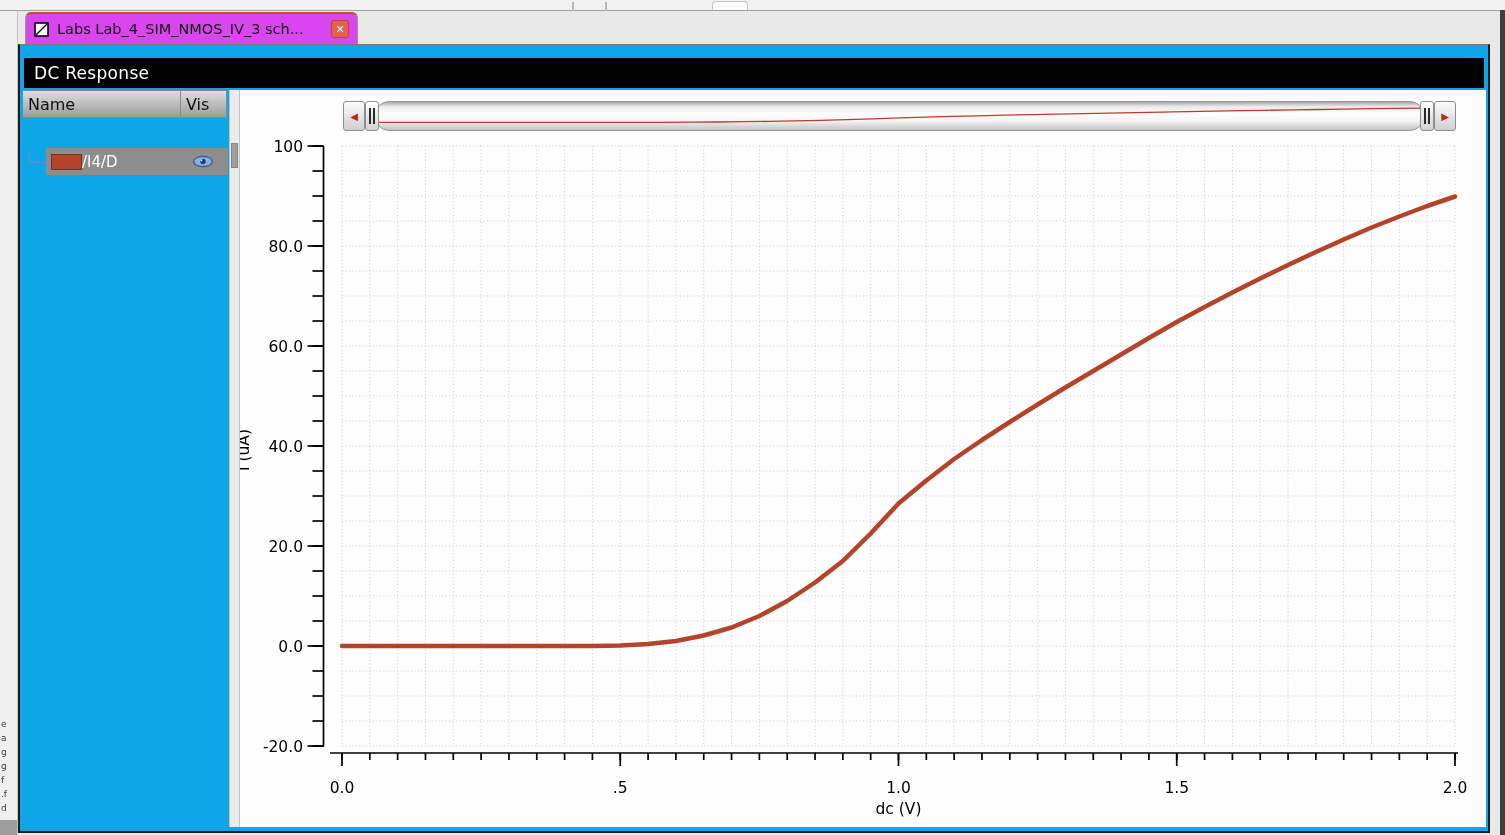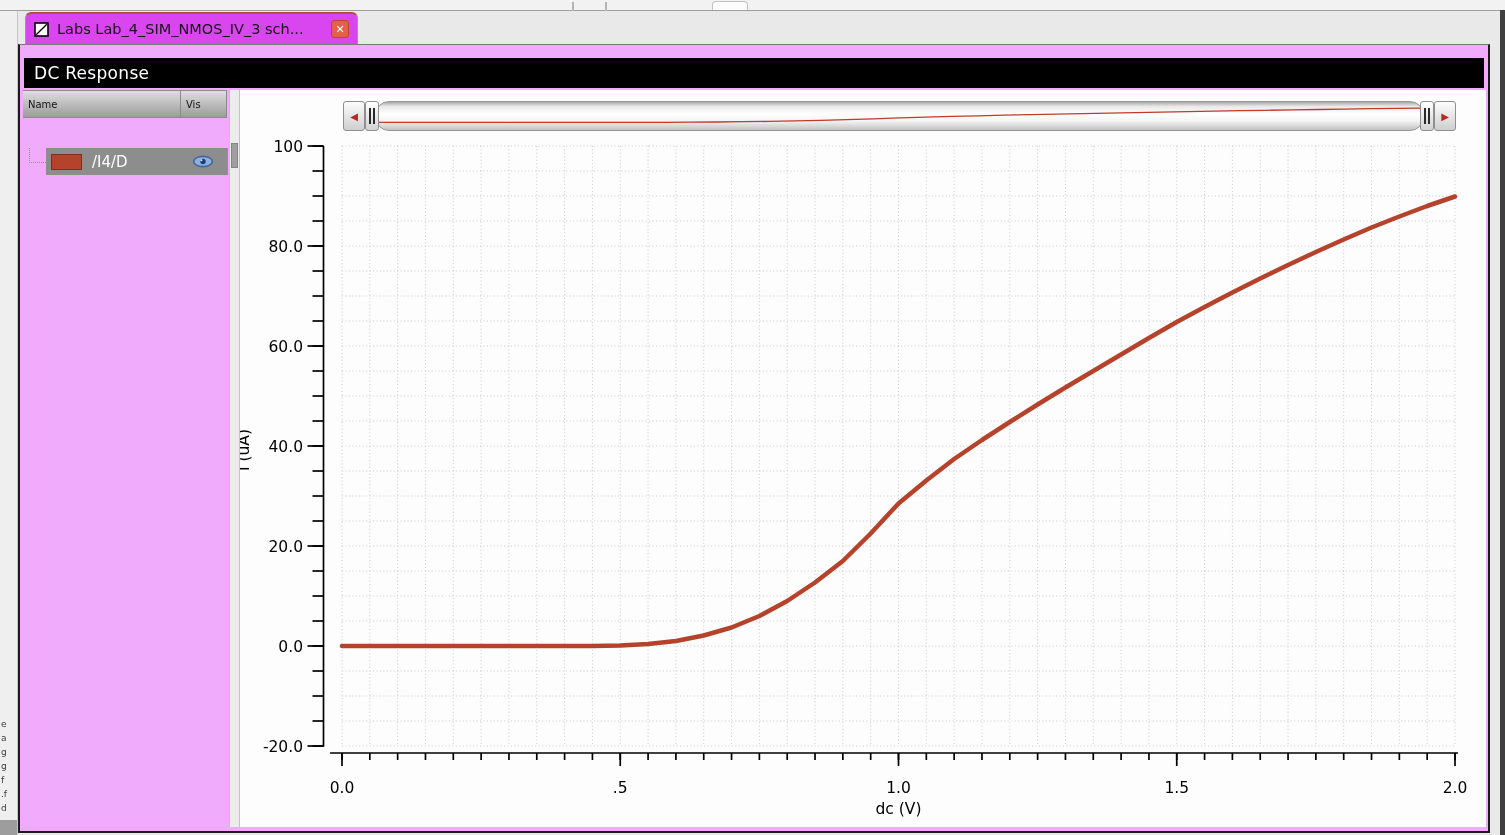--- a/index.html
+++ b/index.html
@@ -17,37 +17,37 @@
 
   
   .tab { position:absolute; left:25px; top:12px; width:333px; height:32px; background:#d946ef;
          border:1px solid #999; border-bottom:none; border-top:2px solid #b3503a; border-radius:6px 6px 0 0;
          display:flex; align-items:center; gap:8px; padding:0 8px; }
   .tab-title { font-size:14.5px; color:#141414; white-space:nowrap; overflow:hidden; }
   .tab-close { margin-left:auto; width:18px; height:18px; background:#e2604c; border:1px solid #bf4434; border-radius:3px;
                color:#fff; font-size:11px; font-weight:bold; display:flex; align-items:center; justify-content:center; cursor:pointer; }
 
   
-  .window { position:absolute; left:18px; top:44px; width:1472px; height:789px; background:#f0abfc;
+  .window { position:absolute; left:18px; top:44px; width:1472px; height:789px; background:#0ea5e9;
             border:2px solid #1b1b1b; border-top:1px solid #7a7a7a; }
   .titlebar { position:absolute; left:4px; right:4px; top:13px; height:30px; background:#000; color:#fff;
               font-size:17px; display:flex; align-items:center; padding-left:10px; letter-spacing:.3px; }
 
   
   .list-header { position:absolute; left:3px; top:45px; width:204px; height:28px; display:flex;
-                 background:linear-gradient(#dedede, #9c9c9c); border:1px solid #8a8a8a; border-left:none; font-size:10px; color:#111; }
+                 background:linear-gradient(#dedede, #9c9c9c); border:1px solid #8a8a8a; border-left:none; font-size:16px; color:#111; }
   .hdr-cell { display:flex; align-items:center; padding-left:5px; }
   .hdr-name { width:158px; border-right:1px solid #8a8a8a; }
   .hdr-vis  { flex:1; }
   .tree-branch { position:absolute; left:9px; top:103px; width:17px; height:15px;
                  border-left:1px dotted #8f8f8f; border-bottom:1px dotted #8f8f8f; }
   .signal-row { position:absolute; left:26px; top:103px; width:182px; height:27px; background:#8d8d8d;
                 display:flex; align-items:center; cursor:pointer; }
   .swatch { width:31px; height:16px; margin-left:5px; border:1px solid #7a2f20; }
-  .signal-name { color:#fff; font-size:15px; margin-left:10px; }
+  .signal-name { color:#fff; font-size:15px; }
   .eye-wrap { margin-left:auto; margin-right:14px; display:flex; align-items:center; cursor:pointer; }
   .v-scrollbar { position:absolute; left:209px; top:45px; bottom:4px; width:11px; background:#ececec;
                  border-left:1px solid #c2c2c2; border-right:1px solid #c2c2c2; }
   .v-thumb { position:absolute; left:1px; top:53px; width:7px; height:25px; background:#9f9f9f; border:1px solid #858585; }
 
   
   .plot-canvas { position:absolute; left:220px; top:45px; width:1246px; height:737px; background:#fdfdfd; }
   .plot-svg { position:absolute; left:0; top:0; }
   .plot-svg text { fill:#000; font-family:"DejaVu Sans","Liberation Sans",sans-serif; }
   .ticklbl { font-size:15.5px; }

